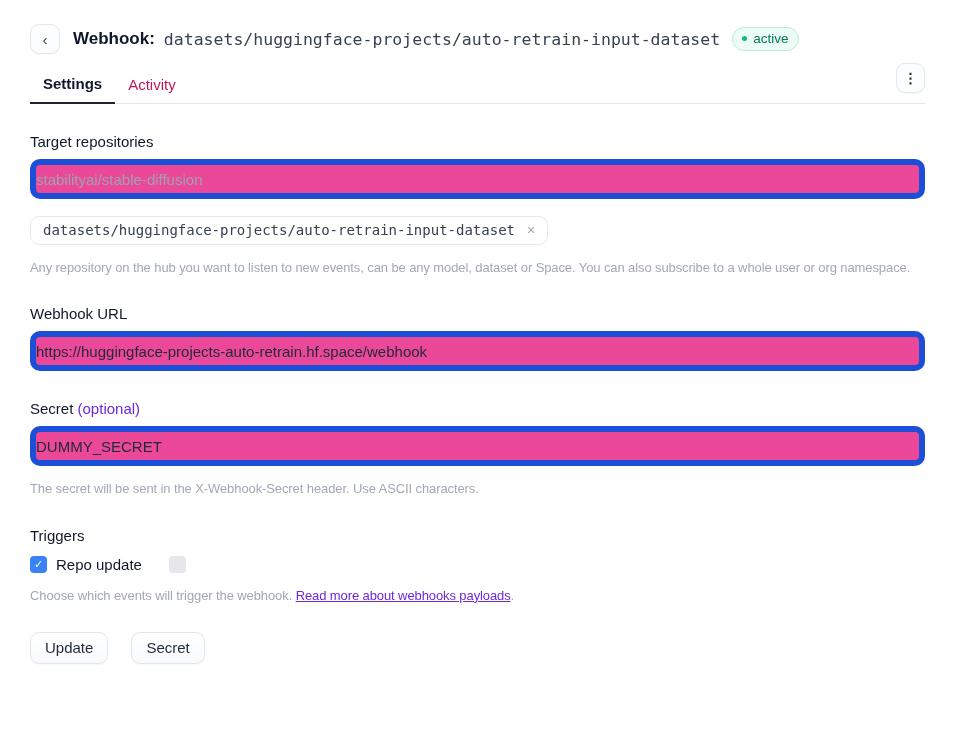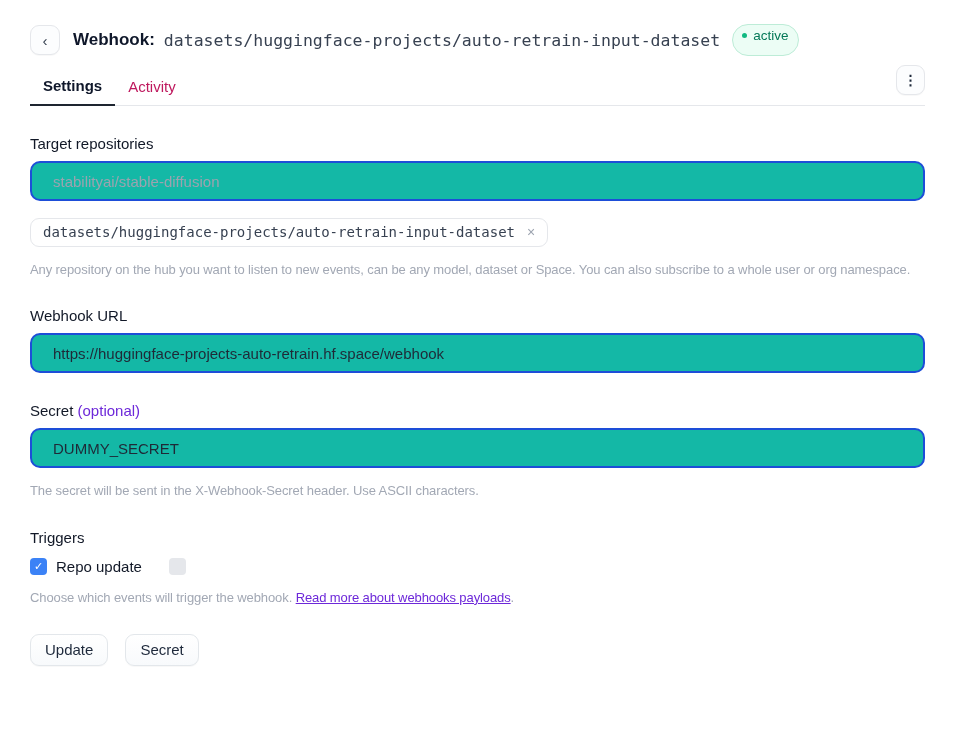--- a/index.html
+++ b/index.html
@@ -20,21 +20,21 @@
     display: flex; align-items: center; justify-content: center;
     font-size: 15px; cursor: pointer; box-shadow: 0 1px 1px rgba(0,0,0,0.03);
   }
   .title { font-size: 17px; font-weight: 700; color: #0f172a; margin-left: 13px; }
   .path {
     font-family: "DejaVu Sans Mono", monospace;
     font-size: 16.5px; color: #374151; margin-left: 9px; white-space: nowrap;
   }
   .badge {
     display: inline-flex; align-items: center; gap: 6px;
-    margin-left: 12px; padding: 3px 10px 12px 9px;
+    margin-left: 12px; padding: 3px 10px 4px 9px;
     background: #ecfdf5; border: 1px solid #bdecd7; border-radius: 9999px;
     font-size: 13.5px; color: #047857; white-space: nowrap;
   }
   .badge .dot { width: 5px; height: 5px; border-radius: 50%; background: #10b981; }
 
   
   .tabbar {
     position: relative; margin-top: 13px;
     border-bottom: 1px solid #e5e7eb;
     display: flex; align-items: flex-end;
@@ -56,22 +56,22 @@
     font-size: 14px; font-weight: 700; cursor: pointer;
     box-shadow: 0 1px 1px rgba(0,0,0,0.03);
   }
 
   
   .section { margin-top: 29px; }
   .field-label { font-size: 15px; color: #111827; margin-bottom: 9px; }
   .optional { color: #6d28d9; }
   .text-input {
     width: 100%; height: 40px;
-    border: 2px solid #1d4ed8; border-radius: 10px;
-    background: #14b8a6; padding: 0 21px;
+    border: 6px solid #1d4ed8; border-radius: 10px;
+    background: #ec4899; padding: 0 0;
     font-family: "Liberation Sans", sans-serif;
     font-size: 15px; color: #1f2937; outline: none;
   }
   .text-input::placeholder { color: #9ca3af; }
   .chip {
     display: inline-flex; align-items: center; gap: 12px;
     margin-top: 17px; padding: 5px 12px 6px;
     border: 1px solid #e5e7eb; border-radius: 9px; background: #ffffff;
     font-family: "DejaVu Sans Mono", monospace;
     font-size: 14px; color: #374151;
@@ -89,21 +89,21 @@
   .cb {
     width: 17px; height: 17px; border-radius: 4px;
     display: flex; align-items: center; justify-content: center;
     font-size: 11px; line-height: 1;
   }
   .option[data-checked="true"] .cb { background: #3b82f6; color: #ffffff; }
   .option[data-checked="false"] .cb { background: #e5e7eb; color: transparent; }
   .option[data-checked="false"] .cb .check-glyph { visibility: hidden; }
 
   
-  .actions { margin-top: 28px; display: flex; gap: 17px; }
+  .actions { margin-top: 28px; display: flex; gap: 23px; }
   .btn {
     padding: 6px 14px 7px;
     border: 1px solid #e3e7eb; border-radius: 9px;
     background: linear-gradient(#ffffff, #f8fafc);
     font-family: "Liberation Sans", sans-serif;
     font-size: 15px; color: #1e293b; cursor: pointer;
     box-shadow: 0 1px 1px rgba(0,0,0,0.03);
   }
 </style>
 </head>

